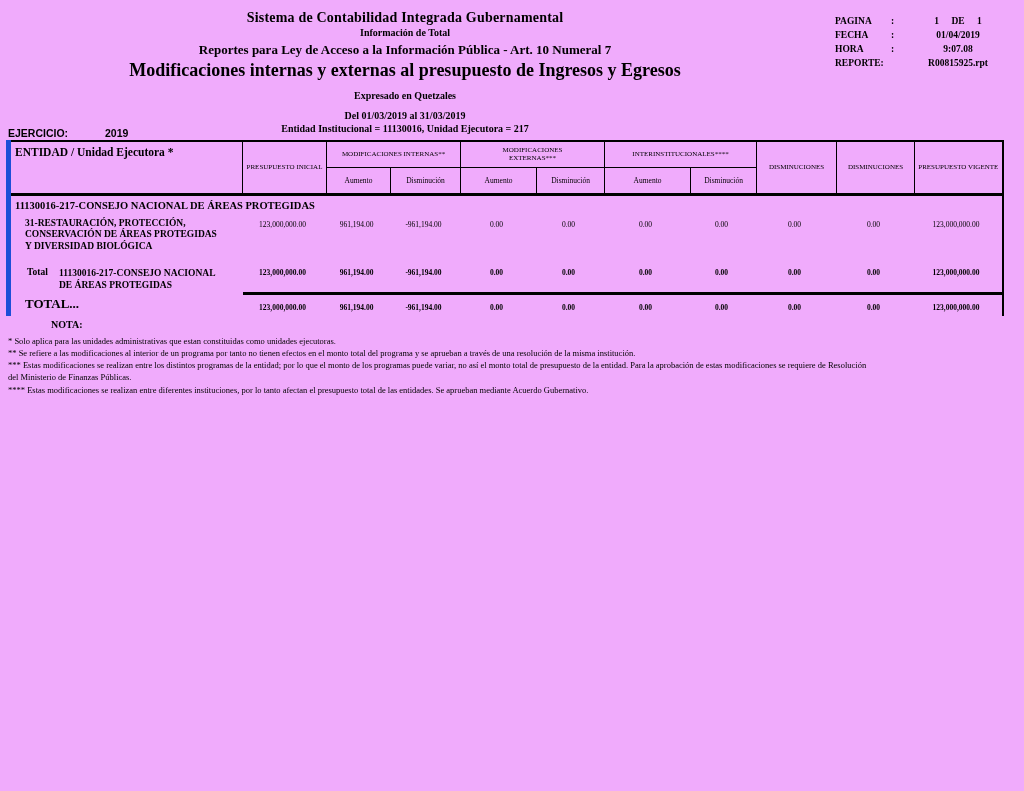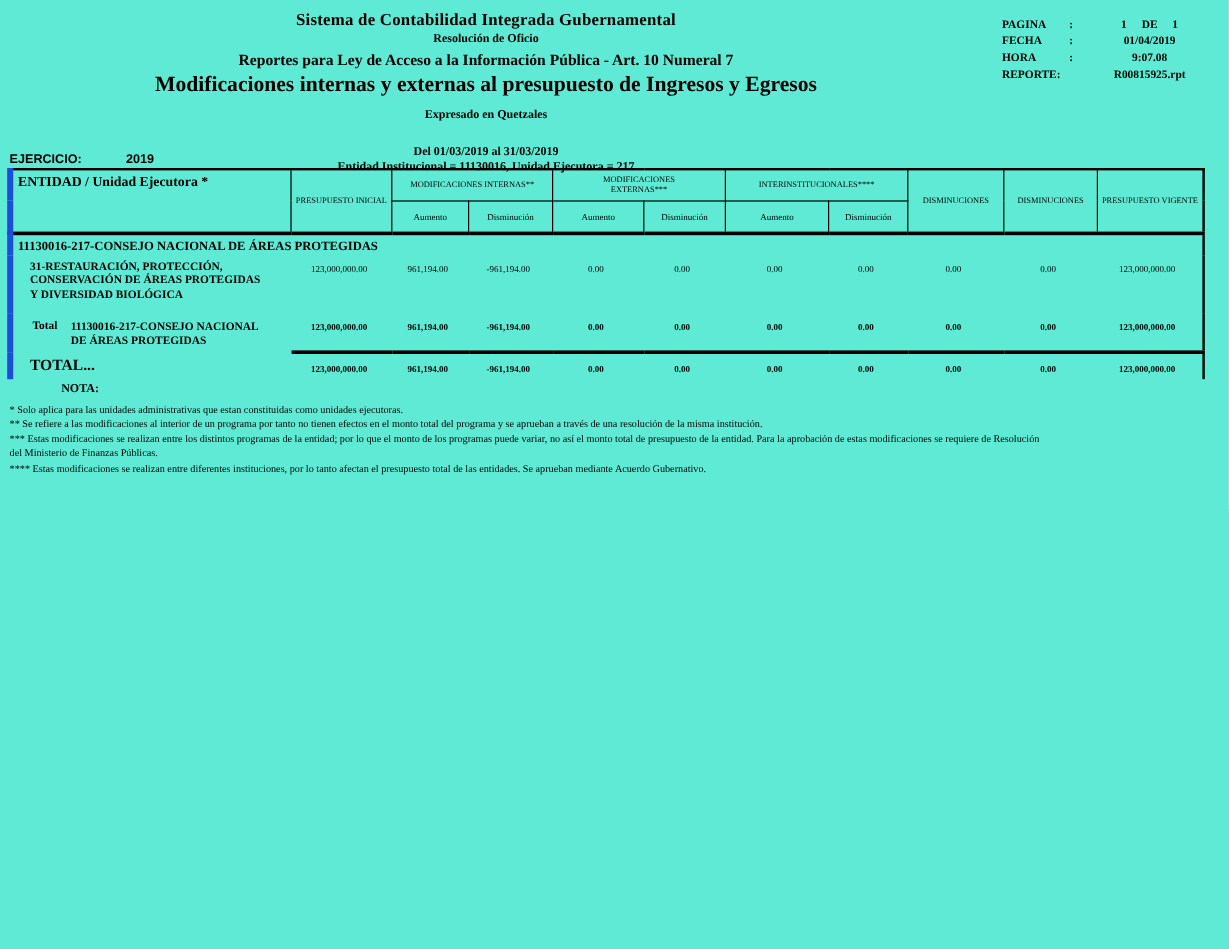--- a/index.html
+++ b/index.html
@@ -4,33 +4,33 @@
 <style>
   * { margin: 0; padding: 0; box-sizing: border-box; }
   html, body { background: #ffffff; }
   body {
     width: 1024px; height: 791px;
     font-family: "Liberation Serif", serif;
     color: #000;
     position: relative;
     overflow: hidden;
   }
-  .page { position: absolute; inset: 0; background: #5eead4; }
+  .page { position: absolute; inset: 0; background: #f0abfc; }
 
   
   .center-head {
     position: absolute; left: 0; top: 10px; width: 810px;
     text-align: center; font-weight: bold;
   }
   .t1 { font-size: 14px; letter-spacing: .2px; }
   .t2 { font-size: 10px; margin-top: 1px; }
   .t3 { font-size: 13px; margin-top: 4px; }
   .t4 { font-size: 18px; margin-top: 2px; }
   .t5 { font-size: 10px; margin-top: 9px; }
-  .t6 { font-size: 10px; margin-top: 20px; }
+  .t6 { font-size: 10px; margin-top: 9px; }
   .t7 { font-size: 10px; margin-top: 2px; }
 
   .meta {
     position: absolute; left: 835px; top: 16px; width: 182px;
     font-weight: bold; font-size: 9.5px;
     display: grid; grid-template-columns: 56px 12px 110px;
     row-gap: 4px;
   }
   .meta .val { text-align: center; }
   .meta .val.pagina { word-spacing: 10px; }
@@ -98,21 +98,21 @@
   }
   .notes .nt { font-weight: bold; font-size: 10px; margin-bottom: 2px; padding-left: 43px; }
 </style>
 </head>
 <body>
 
 <div class="page">
 
   <div class="center-head">
     <div class="t1">Sistema de Contabilidad Integrada Gubernamental</div>
-    <div class="t2">Resolución de Oficio</div>
+    <div class="t2">Información de Total</div>
     <div class="t3">Reportes para Ley de Acceso a la Información Pública - Art. 10 Numeral 7</div>
     <div class="t4">Modificaciones internas y externas al presupuesto de Ingresos y Egresos</div>
     <div class="t5">Expresado en Quetzales</div>
     <div class="t6">Del   01/03/2019      al  31/03/2019</div>
     <div class="t7">Entidad Institucional = 11130016, Unidad Ejecutora = 217</div>
   </div>
 
   <div class="meta">
     <span>PAGINA</span>
     <span>:</span>

